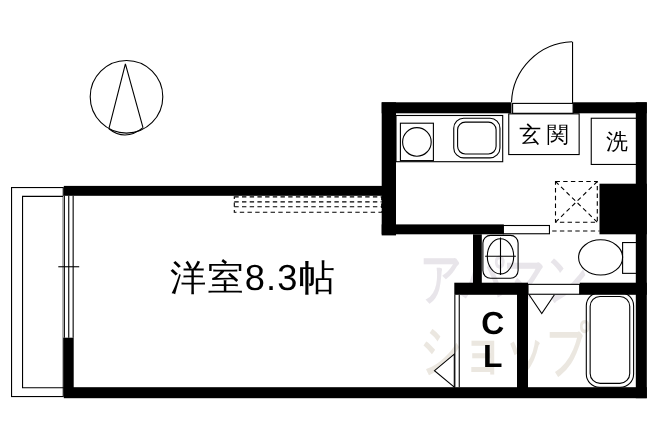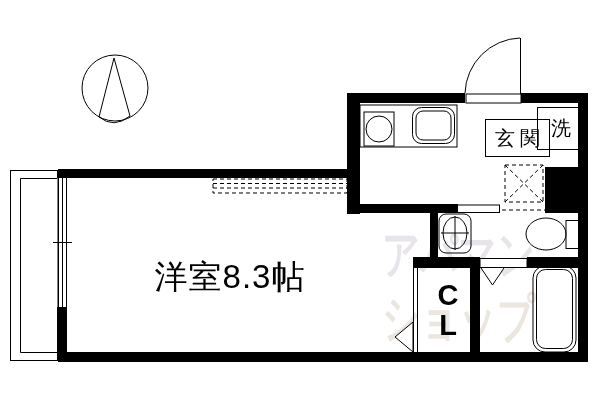--- a/index.html
+++ b/index.html
@@ -2,23 +2,23 @@
 <html style="--bg: #ffffff; --line: #000000; --watermark_top: #e8e5ea; --watermark_bottom: #ebe7e0;"><head>
 <meta charset="utf-8">
 <style>
   html,body{margin:0;padding:0;background:#fff;}
   #stage{position:relative;width:600px;height:400px;background:var(--bg,#fff);overflow:hidden;
          font-family:"Liberation Sans", sans-serif;}
   .wall{position:absolute;background:var(--line,#000);z-index:3;}
   #plan-svg{position:absolute;left:0;top:0;z-index:2;}
   .lbl{position:absolute;z-index:4;color:var(--line,#000);}
   .boxlbl{border:1px solid var(--line,#000);display:flex;align-items:center;justify-content:center;z-index:2;}
-  #genkan-label{left:462px;top:119px;width:63px;height:36px;font-size:20px;letter-spacing:5px;text-indent:5px;margin-left:23px;}
+  #genkan-label{left:462px;top:103px;width:63px;height:36px;font-size:20px;letter-spacing:5px;text-indent:5px;}
   #laundry-label{left:537px;top:107px;width:46px;height:41px;font-size:20px;}
-  #main-room-label{left:120px;top:258px;width:220px;height:38px;font-size:33px;font-weight:500;
+  #main-room-label{left:120px;top:234px;width:220px;height:38px;font-size:33px;font-weight:500;
                    letter-spacing:1px;display:flex;align-items:center;justify-content:center;white-space:nowrap;}
   #closet-label{left:432px;top:280px;width:32px;height:66px;font-size:29px;font-weight:600;
                 display:flex;flex-direction:column;align-items:center;line-height:30px;}
   .wm{position:absolute;z-index:1;font-weight:700;font-size:52px;line-height:1;
       transform:scaleX(0.72);transform-origin:left top;white-space:nowrap;letter-spacing:0px;}
   #wm1{left:382px;top:228px;color:var(--watermark_top,#e8e5ea);}
   #wm2{left:382px;top:292px;color:var(--watermark_bottom,#ebe7e0);}
 </style>
 </head>
 <body>

